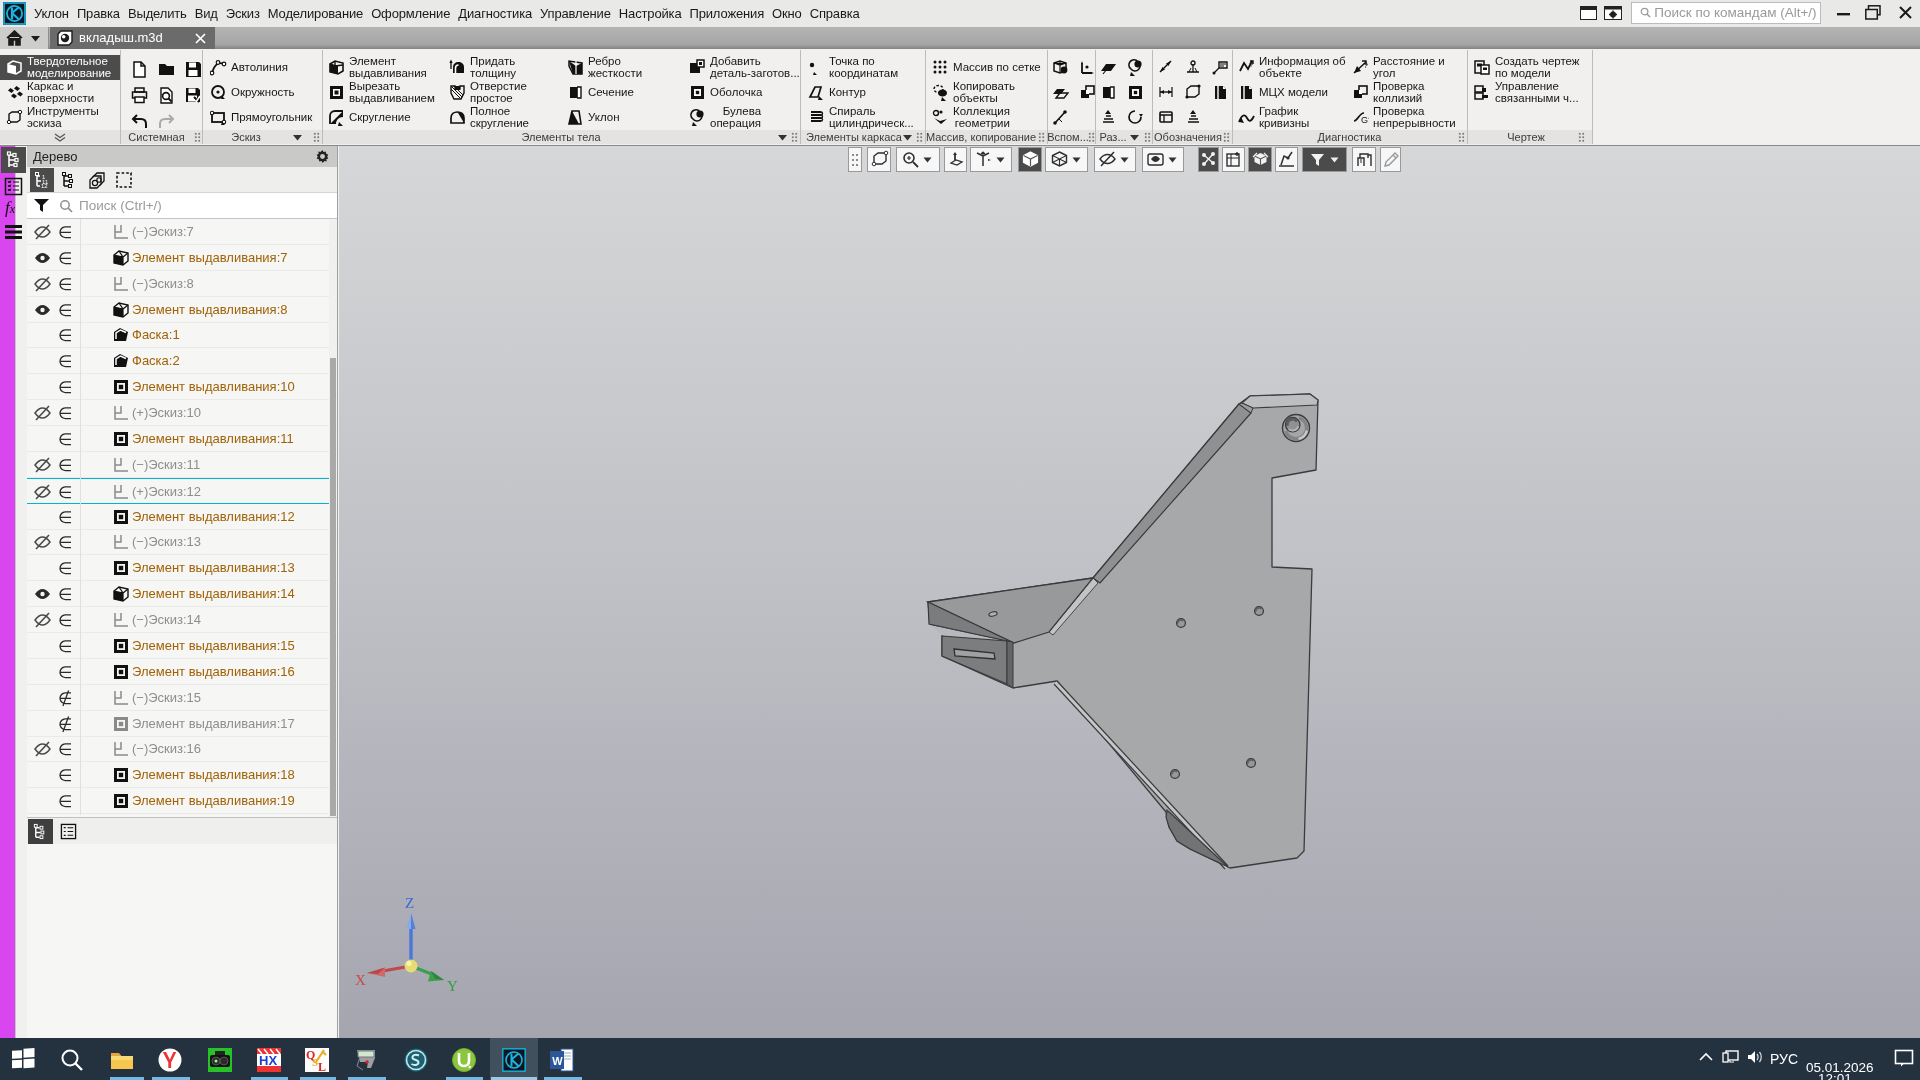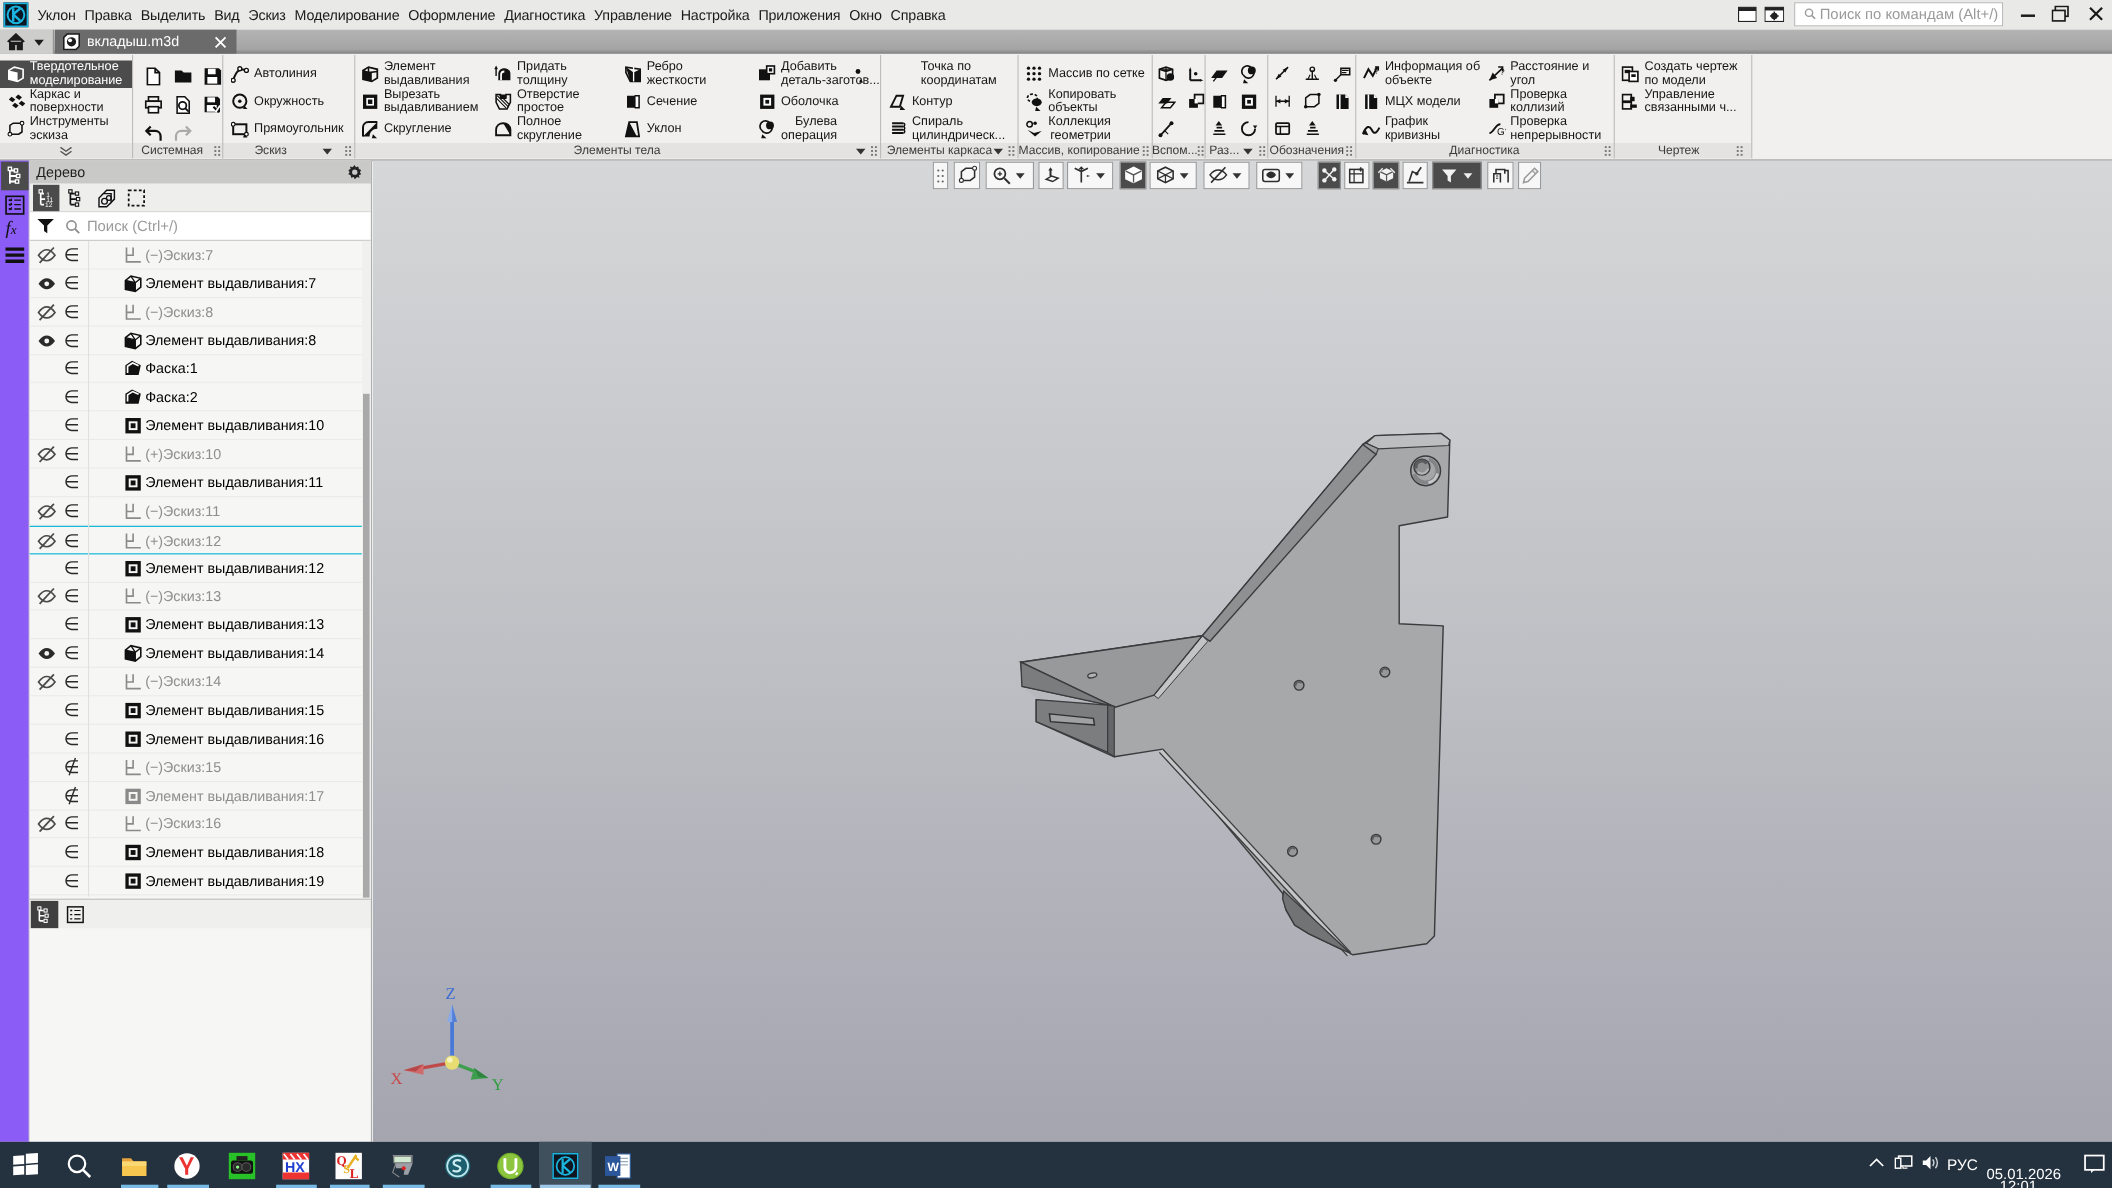--- a/index.html
+++ b/index.html
@@ -14,28 +14,28 @@
 #ribbon{position:absolute;left:0;top:49px;width:1920px;height:96px;background:#f1f0ef;}
 #ribbonline{position:absolute;left:0;top:145px;width:1920px;height:1px;background:#8a8a8a;}
 .rsep{position:absolute;top:1px;width:1px;height:94px;background:#bcbcbc;}
 .rfoot{position:absolute;top:81px;height:14px;font-size:11px;color:#3c3c3c;text-align:center;line-height:14px;}
 .rbtn{position:absolute;height:25px;display:flex;align-items:center;}
 .rbtn svg{flex:0 0 auto;}
 .rlabel{font-size:11.5px;color:#161616;line-height:11.5px;margin-left:4px;white-space:nowrap;}
 .grip{position:absolute;width:7px;height:10px;top:83px;background-image:radial-gradient(circle,#777 0.9px,transparent 1px);background-size:3.5px 3.5px;}
 .modebtn{position:absolute;left:0;width:120px;height:25px;display:flex;align-items:center;font-size:11.5px;line-height:11.5px;color:#161616;}
 #main{position:absolute;left:0;top:146px;width:1920px;height:892px;}
-#sidebar{position:absolute;left:0;top:0;width:27px;height:892px;background:#8b5cf6;border-right:1px solid #c6c6c5;}
+#sidebar{position:absolute;left:0;top:0;width:16px;height:892px;background:#d946ef;border-right:1px solid #c6c6c5;}
 #tree{position:absolute;left:27px;top:0;width:311px;height:892px;background:#f4f4f3;border-right:1px solid #9f9f9f;}
 #treehdr{position:absolute;left:0;top:0;width:310px;height:21px;background:#c9c9c8;font-size:13px;color:#222;line-height:21px;padding-left:6px;}
 #treetools{position:absolute;left:0;top:21px;width:310px;height:26px;background:#eeeeed;border-bottom:1px solid #d4d4d4;}
 #treesearch{position:absolute;left:0;top:47px;width:310px;height:26px;background:#fff;border-bottom:1px solid #c4c4c4;}
 #treerows{position:absolute;left:0;top:73px;width:310px;height:598px;background:#f6f6f5;}
 .trow{position:absolute;left:0;width:302px;height:26px;border-bottom:1px solid #eaeae9;font-size:13px;}
-.trow .lbl{position:absolute;left:105px;top:5px;white-space:nowrap;color:#000000;}
+.trow .lbl{position:absolute;left:105px;top:5px;white-space:nowrap;color:#a16207;}
 .trow.gray .lbl{color:#8e8e8e;}
 .ticon{position:absolute;left:85px;top:4px;}
 .teye{position:absolute;left:6px;top:5px;}
 .tmem{position:absolute;left:31px;top:4px;width:16px;height:18px;font-size:16.5px;color:#2a2a2a;line-height:18px;font-family:"Liberation Sans",sans-serif;}
 #treetabs{position:absolute;left:0;top:671px;width:310px;height:27px;background:#efefee;border-top:1px solid #c0c0c0;}
 #treeempty{position:absolute;left:0;top:698px;width:310px;height:194px;background:#f6f6f5;}
 #viewport{position:absolute;left:339px;top:0;width:1581px;height:892px;background:linear-gradient(#d6d7d8 0%,#bfc0c5 50%,#a4a5af 100%);}
 #vtoolbar{position:absolute;left:509px;top:1px;height:26px;display:flex;align-items:flex-start;}
 .vbtn{height:25px;background:#f7f7f7;border:1px solid #999;margin-left:-1px;display:flex;align-items:center;justify-content:center;}
 .vbtn.dark{background:#4b4b4b;}
@@ -325,21 +325,21 @@
         <path d="M4 13l4 4H3z" fill="#111"></path>
       </svg>
       <div class="rlabel">Булева<br>операция</div>
     </div>
 <div class="rfoot" style="left:322px;width:478px;">Элементы тела</div>
     <svg class="abs" style="left:778px;top:86px" width="9" height="6" viewBox="0 0 9 6">
       <path d="M0 0h9L4.5 5.5z" fill="#333"></path>
     </svg>
     <div class="grip" style="left:791px;"></div>
 <div class="rsep" style="left:800px;"></div>
-<div class="rbtn" style="left:776px;top:6px;gap:40px;">
+<div class="rbtn" style="left:808px;top:6px;">
       <svg width="17" height="17" viewBox="0 0 17 17">
         <circle cx="4" cy="6" r="2.2" fill="#111"></circle>
         <path d="M6 13l3 3H5z" fill="#111"></path>
       </svg>
       <div class="rlabel">Точка по<br>координатам</div>
     </div>
 <div class="rbtn" style="left:808px;top:31px;">
       <svg width="17" height="17" viewBox="0 0 17 17">
         <path d="M2 13L7 3h6l-3 10z" fill="none" stroke="#111" stroke-width="1.7"></path>
         <path d="M11 12l4 4h-5z" fill="#111"></path>

